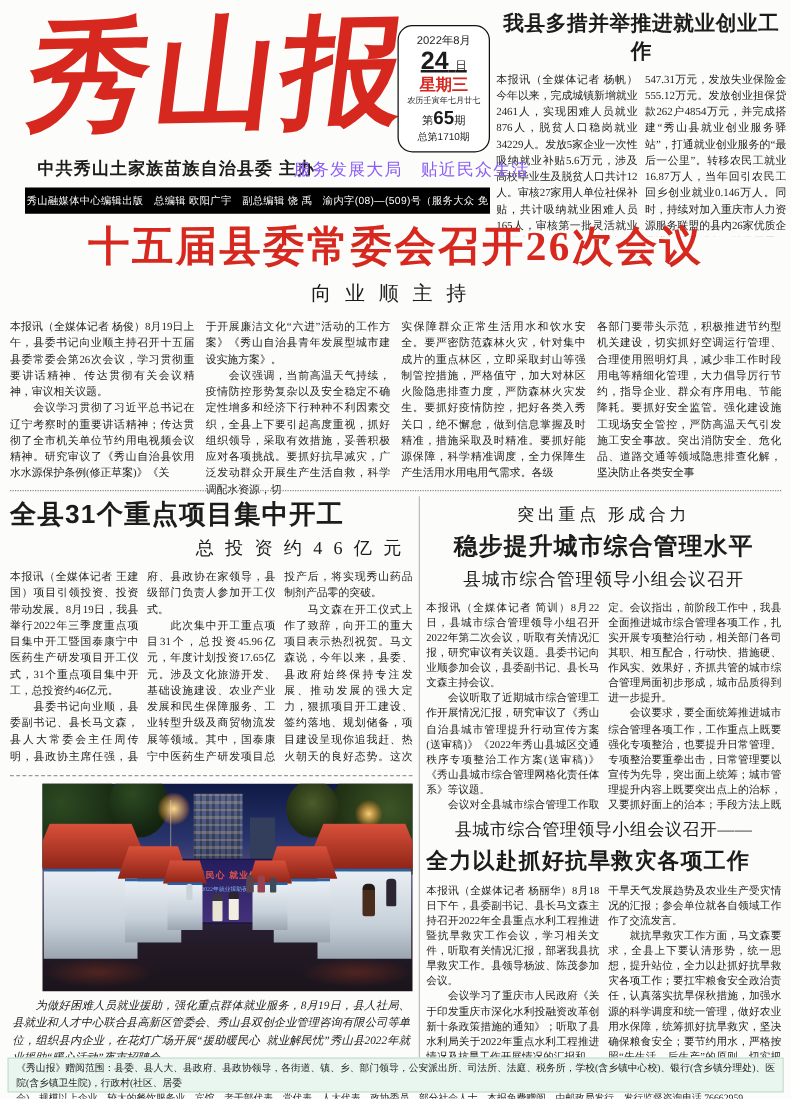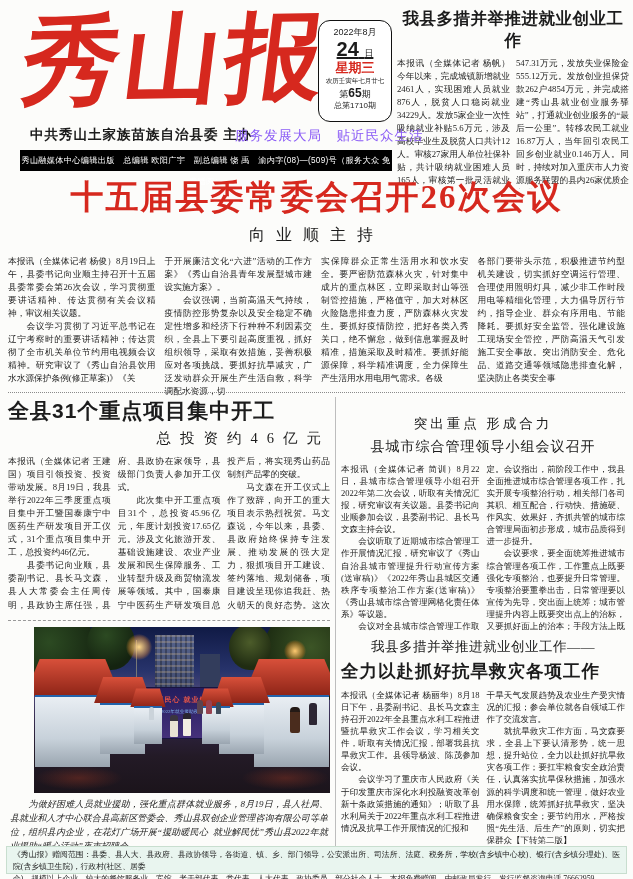--- a/index.html
+++ b/index.html
@@ -11,21 +11,21 @@
        letter-spacing:4px;transform:skewX(-8deg) rotate(-1deg);}
   .date-box{position:absolute;left:318px;top:20px;width:74px;height:102px;border:1.5px solid #111;
        border-radius:12px;text-align:center;font-family:"Liberation Sans",sans-serif;
        box-sizing:border-box;padding-top:5px;background:#fff;}
   .db-ym{font-size:9px;}
   .db-day{font-size:20px;font-weight:bold;line-height:1.05;text-decoration:underline;}
   .db-day span{font-size:9px;font-weight:normal;}
   .db-week{font-size:13px;font-weight:bold;color:#d6281e;line-height:1.2;}
   .db-lunar{font-size:6.5px;line-height:1.6;}
   .db-issue{font-size:9px;line-height:1.2;}
-  .db-issue b{font-size:12px;}
+  .db-issue b{font-size:15px;}
   .db-total{font-size:8px;line-height:1.6;}
   .organizer{position:absolute;left:30px;top:126px;font-size:13.5px;font-weight:bold;
        font-family:"Liberation Sans",sans-serif;letter-spacing:1px;}
   .slogan{position:absolute;left:235px;top:127px;font-size:13.5px;color:#8b5cf6;letter-spacing:1px;}
   .info-bar{position:absolute;left:20px;top:150px;width:372px;height:21px;background:#000000;
        color:#fff;font-size:8.2px;font-family:"Liberation Sans",sans-serif;line-height:21px;
        text-align:center;letter-spacing:.3px;}
   
   .jobs{position:absolute;left:397px;top:8px;width:232px;}
   .jobs-title{font-size:16.5px;font-weight:bold;font-family:"Liberation Sans",sans-serif;
@@ -49,21 +49,21 @@
   .band-right{flex:1;padding-top:4px;}
   .proj-headline{font-size:21px;font-weight:900;font-family:"Liberation Sans",sans-serif;
        letter-spacing:1px;}
   .proj-sub{font-size:14.5px;text-align:right;letter-spacing:9px;margin-top:4px;}
   .proj-cols{display:flex;gap:7px;margin-top:7px;height:158px;overflow:hidden;}
   .proj-cols .col{flex:1;}
   .photo-wrap{margin-top:7px;border-top:1px dashed #999;padding-top:6px;}
   .caption{margin-top:5px;font-size:9px;line-height:1.55;text-align:justify;font-style:italic;
        padding:0 2px;white-space:pre-wrap;}
   .credit{text-align:right;font-size:9px;font-style:italic;padding-right:10px;margin-top:1px;}
-  .city-kicker{font-size:13.5px;text-align:center;letter-spacing:3px;margin-top:18px;}
+  .city-kicker{font-size:13.5px;text-align:center;letter-spacing:3px;margin-top:6px;}
   .city-headline{font-size:19px;font-weight:900;font-family:"Liberation Sans",sans-serif;
        text-align:center;letter-spacing:1px;margin-top:3px;}
   .city-sub{font-size:14px;text-align:center;letter-spacing:1px;margin-top:5px;}
   .city-cols{display:flex;gap:7px;margin-top:7px;height:168px;overflow:hidden;}
   .city-cols .col{flex:1;font-size:8.5px;line-height:1.42;}
   .drought-kicker{font-size:13.5px;text-align:center;letter-spacing:.5px;margin-top:7px;}
   .drought-headline{font-size:17.5px;font-weight:900;font-family:"Liberation Sans",sans-serif;
        text-align:left;letter-spacing:1px;margin-top:3px;}
   .drought-cols{display:flex;gap:7px;margin-top:6px;height:160px;overflow:hidden;}
   .drought-cols .col{flex:1;font-size:8.5px;line-height:1.42;}
@@ -206,30 +206,31 @@
       </div>
       <div class="caption">　　为做好困难人员就业援助，强化重点群体就业服务，8月19日，县人社局、县就业和人才中心联合县高新区管委会、秀山县双创企业管理咨询有限公司等单位，组织县内企业，在花灯广场开展“援助暖民心  就业解民忧”秀山县2022年就业援助“暖心活动”夜市招聘会。</div>
       <div class="credit">全媒体记者 杨帆 摄</div>
     </div>
   </div>
 
   <div class="band-divider"></div>
 
   <div class="band-right">
     <div class="city-kicker">突出重点  形成合力</div>
+    <div class="city-headline">稳步提升城市综合管理水平</div>
     <div class="city-sub">县城市综合管理领导小组会议召开</div>
     <div class="city-cols">
       <div class="col">本报讯（全媒体记者 简训）8月22日，县城市综合管理领导小组召开2022年第二次会议，听取有关情况汇报，研究审议有关议题。县委书记向业顺参加会议，县委副书记、县长马文森主持会议。
 　　会议听取了近期城市综合管理工作开展情况汇报，研究审议了《秀山自治县城市管理提升行动宣传方案(送审稿)》《2022年秀山县城区交通秩序专项整治工作方案(送审稿)》《秀山县城市综合管理网格化责任体系》等议题。
 　　会议对全县城市综合管理工作取得的初步成效给予了肯</div>
       <div class="col">定。会议指出，前阶段工作中，我县全面推进城市综合管理各项工作，扎实开展专项整治行动，相关部门各司其职、相互配合，行动快、措施硬、作风实、效果好，齐抓共管的城市综合管理局面初步形成，城市品质得到进一步提升。
 　　会议要求，要全面统筹推进城市综合管理各项工作，工作重点上既要强化专项整治，也要提升日常管理。专项整治要重拳出击，日常管理要以宣传为先导，突出面上统筹；城市管理提升内容上既要突出点上的治标，又要抓好面上的治本；手段方法上既要坚持以罚【下转第二版】</div>
     </div>
 
-    <div class="drought-kicker">我县多措并举推进就业创业工作——</div>
+    <div class="drought-kicker">县城市综合管理领导小组会议召开——</div>
     <div class="drought-headline">全力以赴抓好抗旱救灾各项工作</div>
     <div class="drought-cols">
       <div class="col">本报讯（全媒体记者 杨丽华）8月18日下午，县委副书记、县长马文森主持召开2022年全县重点水利工程推进暨抗旱救灾工作会议，学习相关文件，听取有关情况汇报，部署我县抗旱救灾工作。县领导杨波、陈茂参加会议。
 　　会议学习了重庆市人民政府《关于印发重庆市深化水利投融资改革创新十条政策措施的通知》；听取了县水利局关于2022年重点水利工程推进情况及抗旱工作开展情况的汇报和</div>
       <div class="col">干旱天气发展趋势及农业生产受灾情况的汇报；参会单位就各自领域工作作了交流发言。
 　　就抗旱救灾工作方面，马文森要求，全县上下要认清形势，统一思想，提升站位，全力以赴抓好抗旱救灾各项工作；要扛牢粮食安全政治责任，认真落实抗旱保秋措施，加强水源的科学调度和统一管理，做好农业用水保障，统筹抓好抗旱救灾，坚决确保粮食安全；要节约用水，严格按照“先生活、后生产”的原则，切实把保群众【下转第二版】</div>
     </div>
   </div>
 
 </div>

